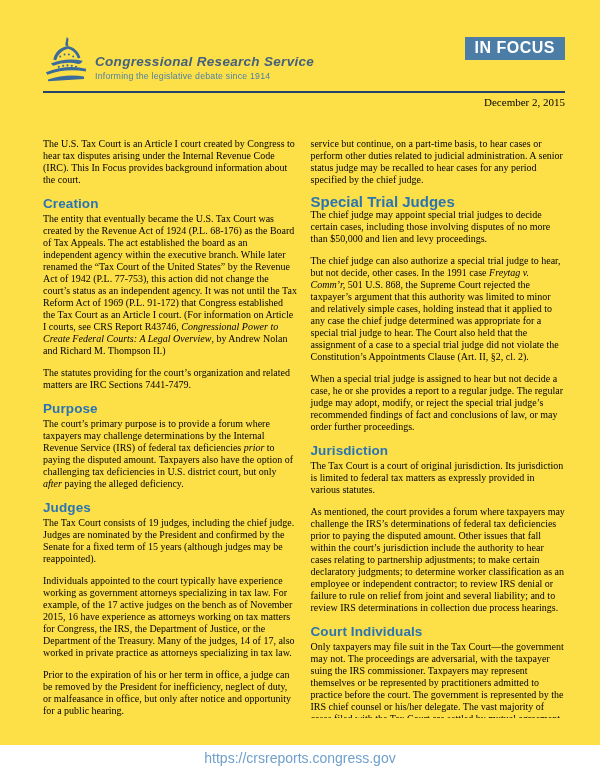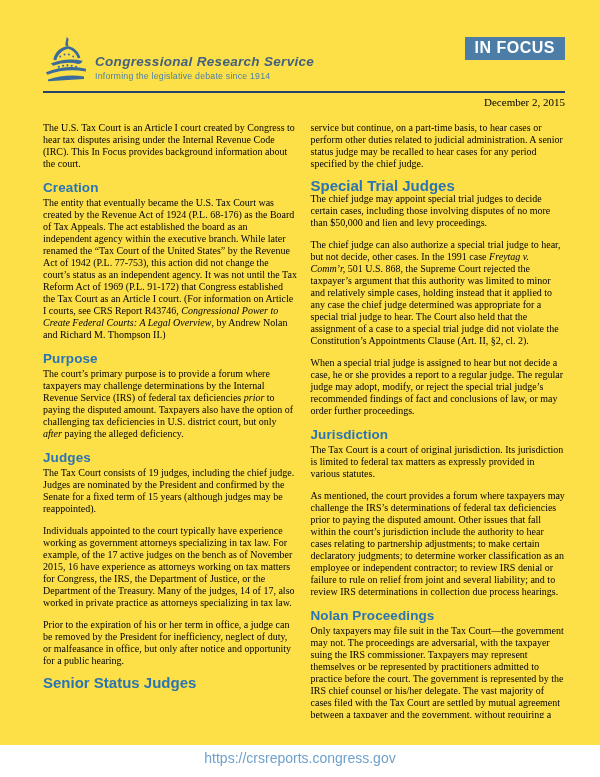--- a/index.html
+++ b/index.html
@@ -70,21 +70,21 @@
   }
 
   
   .columns {
     display: flex;
     gap: 13px;
     margin-top: 13px;
     height: 596px;
     overflow: hidden;
   }
-  .col { flex: 1 1 0; min-width: 0; }
+  .col { flex: 1 1 0; min-width: 0; margin-top: 16px; }
   .col p {
     font-size: 10px;
     line-height: 12px;
     margin-bottom: 10px;
     text-align: left;
   }
   .col p em { font-style: italic; }
   .col h2 {
     font-family: "Liberation Sans", sans-serif;
     font-weight: bold;
@@ -156,38 +156,39 @@
   <hr class="rule">
 
   <div class="date-line">December 2, 2015</div>
 
 
   <main class="columns">
     <section class="col">
         <p><span>The U.S. Tax Court is an Article I court created by Congress to hear tax disputes arising under the Internal Revenue Code (IRC). This In Focus provides background information about the court.</span></p>
         <h2><span>Creation</span></h2>
         <p><span>The entity that eventually became the U.S. Tax Court was created by the Revenue Act of 1924 (P.L. 68-176) as the Board of Tax Appeals. The act established the board as an independent agency within the executive branch. While later renamed the “Tax Court of the United States” by the Revenue Act of 1942 (P.L. 77-753), this action did not change the court’s status as an independent agency. It was not until the Tax Reform Act of 1969 (P.L. 91-172) that Congress established the Tax Court as an Article I court. (For information on Article I courts, see CRS Report R43746, </span><em>Congressional Power to Create Federal Courts: A Legal Overview</em><span>, by Andrew Nolan and Richard M. Thompson II.)</span></p>
+        <p><span>The statutes providing for the court’s organization and related matters are IRC Sections 7441-7479.</span></p>
         <h2><span>Purpose</span></h2>
         <p><span>The court’s primary purpose is to provide a forum where taxpayers may challenge determinations by the Internal Revenue Service (IRS) of federal tax deficiencies </span><em>prior</em><span> to paying the disputed amount. Taxpayers also have the option of challenging tax deficiencies in U.S. district court, but only </span><em>after</em><span> paying the alleged deficiency.</span></p>
         <h2><span>Judges</span></h2>
         <p><span>The Tax Court consists of 19 judges, including the chief judge. Judges are nominated by the President and confirmed by the Senate for a fixed term of 15 years (although judges may be reappointed).</span></p>
         <p><span>Individuals appointed to the court typically have experience working as government attorneys specializing in tax law. For example, of the 17 active judges on the bench as of November 2015, 16 have experience as attorneys working on tax matters for Congress, the IRS, the Department of Justice, or the Department of the Treasury. Many of the judges, 14 of 17, also worked in private practice as attorneys specializing in tax law.</span></p>
         <p><span>Prior to the expiration of his or her term in office, a judge can be removed by the President for inefficiency, neglect of duty, or malfeasance in office, but only after notice and opportunity for a public hearing.</span></p>
         <h3><span>Senior Status Judges</span></h3>
       </section>
     <section class="col">
         <p><span>service but continue, on a part-time basis, to hear cases or perform other duties related to judicial administration. A senior status judge may be recalled to hear cases for any period specified by the chief judge.</span></p>
         <h3><span>Special Trial Judges</span></h3>
         <p><span>The chief judge may appoint special trial judges to decide certain cases, including those involving disputes of no more than $50,000 and lien and levy proceedings.</span></p>
         <p><span>The chief judge can also authorize a special trial judge to hear, but not decide, other cases. In the 1991 case </span><em>Freytag v. Comm’r,</em><span> 501 U.S. 868, the Supreme Court rejected the taxpayer’s argument that this authority was limited to minor and relatively simple cases, holding instead that it applied to any case the chief judge determined was appropriate for a special trial judge to hear. The Court also held that the assignment of a case to a special trial judge did not violate the Constitution’s Appointments Clause (Art. II, §2, cl. 2).</span></p>
         <p><span>When a special trial judge is assigned to hear but not decide a case, he or she provides a report to a regular judge. The regular judge may adopt, modify, or reject the special trial judge’s recommended findings of fact and conclusions of law, or may order further proceedings.</span></p>
         <h2><span>Jurisdiction</span></h2>
         <p><span>The Tax Court is a court of original jurisdiction. Its jurisdiction is limited to federal tax matters as expressly provided in various statutes.</span></p>
         <p><span>As mentioned, the court provides a forum where taxpayers may challenge the IRS’s determinations of federal tax deficiencies prior to paying the disputed amount. Other issues that fall within the court’s jurisdiction include the authority to hear cases relating to partnership adjustments; to make certain declaratory judgments; to determine worker classification as an employee or independent contractor; to review IRS denial or failure to rule on relief from joint and several liability; and to review IRS determinations in collection due process hearings.</span></p>
-        <h2><span>Nolan Proceedings</span></h2>
+        <h2><span>Court Individuals</span></h2>
         <p><span>Only taxpayers may file suit in the Tax Court—the government may not. The proceedings are adversarial, with the taxpayer suing the IRS commissioner. Taxpayers may represent themselves or be represented by practitioners admitted to practice before the court. The government is represented by the IRS chief counsel or his/her delegate. The vast majority of cases filed with the Tax Court are settled by mutual agreement between a taxpayer and the government, without requiring a trial.</span></p>
       </section>
   </main>
 
   <footer class="page-footer">
     <a class="footer-link" href="#">https://crsreports.congress.gov</a>
   </footer>
 
 </div>
 

